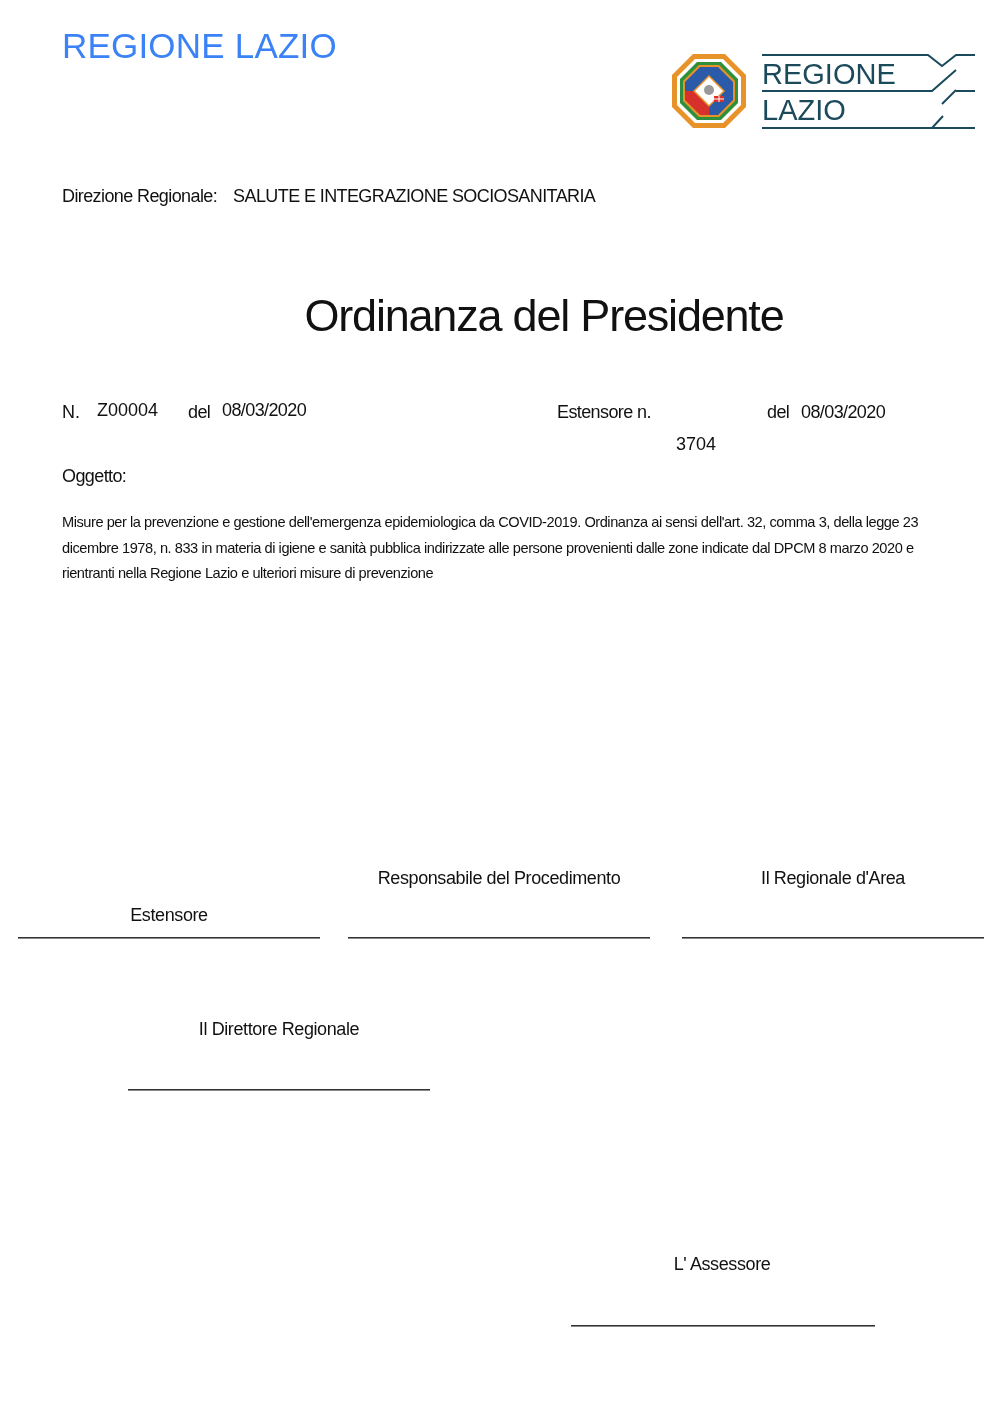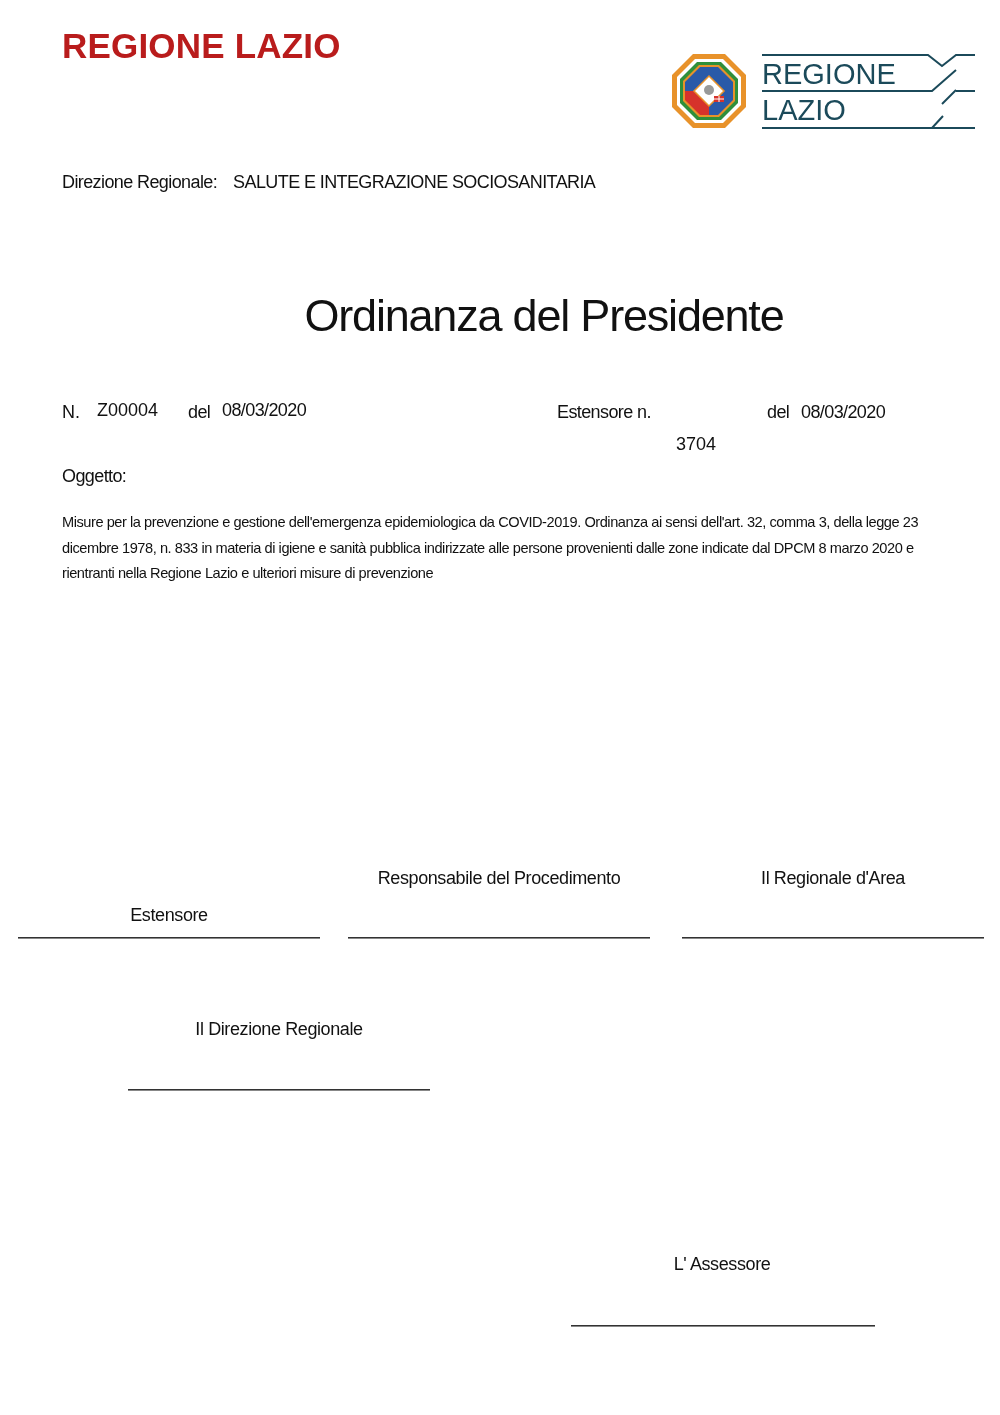--- a/index.html
+++ b/index.html
@@ -2,23 +2,23 @@
 <html><head>
   <meta charset="utf-8">
   <style>
     html, body { margin: 0; padding: 0; background: #ffffff; }
     body {
       width: 1000px; height: 1415px; position: relative; overflow: hidden;
       font-family: "Liberation Sans", sans-serif; color: #111111;
     }
     .abs { position: absolute; white-space: nowrap; }
     .cond { letter-spacing: -0.6px; }
-    #header-title { left: 62px; top: 26px; font-size: 35px; letter-spacing: 0.2px; color: #b91c1c; font-weight: bold; }
+    #header-title { left: 62px; top: 26px; font-size: 35px; letter-spacing: 0.2px; color: #3b82f6; }
     #logo { left: 670px; top: 52px; width: 308px; height: 80px; }
-    #direzione { left: 62px; top: 172px; font-size: 18px; }
+    #direzione { left: 62px; top: 186px; font-size: 18px; }
     #direzione .val { margin-left: 16px; }
     #doc-title { left: 0; width: 1000px; top: 290px; text-align: center; font-size: 45px; letter-spacing: -1.2px; padding-left: 44px; }
     .meta { font-size: 18px; top: 402px; }
     #oggetto-label { left: 62px; top: 466px; font-size: 18px; }
     #oggetto-text {
       position: absolute; left: 62px; top: 510px; width: 900px;
       font-size: 14.6px; line-height: 25.5px; letter-spacing: -0.45px; white-space: normal;
     }
     .sig-label { font-size: 18px; top: 868px; text-align: center; letter-spacing: -0.4px; }
     .sig-line { position: absolute; height: 1px; background: #333; border-bottom: 0.5px solid #888; }
@@ -82,17 +82,17 @@
 <div id="oggetto-text">Misure per la prevenzione e gestione dell'emergenza epidemiologica da COVID-2019. Ordinanza ai sensi dell'art. 32, comma 3, della legge 23 dicembre 1978, n. 833 in materia di igiene e sanità pubblica indirizzate alle persone provenienti dalle zone indicate dal DPCM 8 marzo 2020 e rientranti nella Regione Lazio e ulteriori misure di prevenzione</div>
 
 <div class="abs sig-label" style="left:18px; width:302px;margin-top:37px;">Estensore</div>
 <div class="abs sig-label" style="left:348px; width:302px;">Responsabile del Procedimento</div>
 <div class="abs sig-label" style="left:682px; width:302px;">Il Regionale d'Area</div>
 
 <div class="sig-line" style="left:18px; top:937px; width:302px;"></div>
 <div class="sig-line" style="left:348px; top:937px; width:302px;"></div>
 <div class="sig-line" style="left:682px; top:937px; width:302px;"></div>
 
-<div class="abs sig-label" style="left:128px; width:302px; top:1019px;">Il Direzione Regionale</div>
+<div class="abs sig-label" style="left:128px; width:302px; top:1019px;">Il Direttore Regionale</div>
 <div class="sig-line" style="left:128px; top:1089px; width:302px;"></div>
 
 <div class="abs sig-label" style="left:571px; width:302px; top:1254px;">L' Assessore</div>
 <div class="sig-line" style="left:571px; top:1325px; width:304px;"></div>
 
 </body></html>

